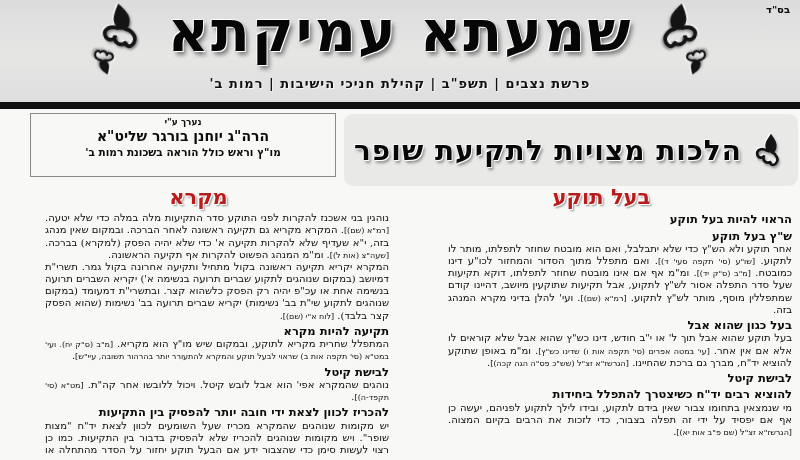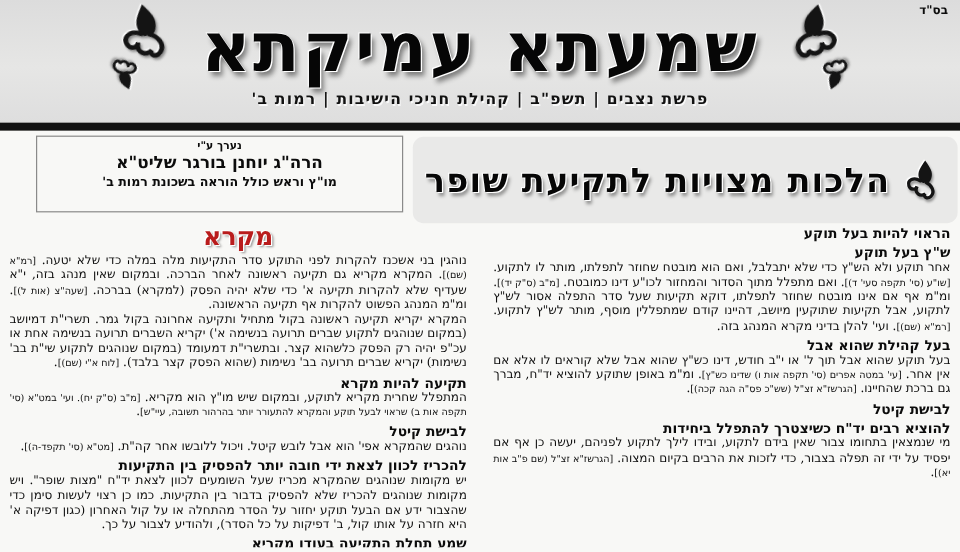--- a/index.html
+++ b/index.html
@@ -7,21 +7,21 @@
   body {
     font-family:"DejaVu Serif","DejaVu Sans",sans-serif;
     background:#f7f7f5; color:#0c0c0c; direction:rtl;
   }
   
   .header {
     position:relative; height:102px;
     background:linear-gradient(180deg,#dcdcdc 0%,#e6e6e5 55%,#dedede 100%);
   }
   .bsd { position:absolute; top:4px; right:10px; font-size:10px; font-weight:bold; }
-  .masthead { display:flex; align-items:center; justify-content:center; gap:14px; padding-top:2px; height:76px; }
+  .masthead { display:flex; align-items:flex-start; justify-content:center; gap:14px; padding-top:2px; height:76px; }
   .masthead-title {
     font-size:57px; font-weight:bold; line-height:1; letter-spacing:2px; color:#060606;
     text-shadow:-1px -1px 0 #ffffff, 1px 1px 0 #ffffff, 3px 4px 4px rgba(0,0,0,0.45);
   }
   .cluster { position:relative; width:66px; height:74px; }
   .cluster .big   { position:absolute; top:0;  right:6px; transform:rotate(-12deg); }
   .cluster .small { position:absolute; bottom:0; left:2px; transform:rotate(160deg); }
   .cluster.flip { transform:scaleX(-1); }
   .fleuron { fill:#141414; stroke:none;
     filter:drop-shadow(1px 2px 1px rgba(0,0,0,0.4)) drop-shadow(-1px -1px 0 #fff); }
@@ -48,21 +48,21 @@
     text-shadow:-1px -1px 0 #fff, 1px 1px 0 #fff, 2px 3px 3px rgba(0,0,0,0.4);
   }
   
   .columns { display:flex; direction:rtl; gap:22px; padding:2px 8px 0 8px; height:273px; overflow:hidden; }
   .col { flex:1 1 0; overflow:hidden; }
   .col-header {
     text-align:center; font-size:21px; font-weight:bold; line-height:1.15; margin-bottom:3px; color:#b91c1c;
     text-shadow:-1px -1px 0 #fff, 1px 1px 0 #fff, 2px 2px 2px rgba(0,0,0,0.4);
   }
   h3.subhead { font-size:11.5px; font-weight:bold; line-height:1.25; margin-top:2px; }
-  p.para { font-size:10px; line-height:1.22; text-align:justify; }
+  p.para { font-size:10px; line-height:1.22; text-align:justify;margin-left:37px; }
   p.para .cite { font-size:8px; }
 </style>
 </head>
 <body>
 
 <svg width="0" height="0" style="position:absolute">
   <defs>
     <g id="fleuron-shape">
       <path d="M50 2 C62 20 70 30 65 46 C62 57 53 61 50 54 C47 61 38 57 35 46 C30 30 38 20 50 2 Z"></path>
       <path d="M38 52 C22 42 6 50 10 64 C13 74 27 76 30 66 C22 82 38 92 50 84 C44 92 56 98 64 90 C75 79 66 62 52 56" fill="none" stroke="#141414" stroke-width="8" stroke-linecap="round"></path>
@@ -106,24 +106,25 @@
     <div class="article-band">
       <svg class="fleuron" width="34" height="34" viewBox="0 0 100 100">
           <use href="#fleuron-shape"></use>
         </svg>
       <h2 class="article-title">הלכות מצויות לתקיעת שופר</h2>
     </div>
   </div>
 
   <div class="columns">
     <div class="col" id="col-right">
+      <div class="col-header">בעל תוקע</div>
     <h3 class="subhead">הראוי להיות בעל תוקע</h3>
         <h3 class="subhead">ש"ץ בעל תוקע</h3>
         <p class="para">אחר תוקע ולא הש"ץ כדי שלא יתבלבל, ואם הוא מובטח שחוזר לתפלתו, מותר לו לתקוע. <span class="cite">[שו"ע (סי' תקפה סעי' ד)]</span>. ואם מתפלל מתוך הסדור והמחזור לכו"ע דינו כמובטח. <span class="cite">[מ"ב (ס"ק יד)]</span>. ומ"מ אף אם אינו מובטח שחוזר לתפלתו, דוקא תקיעות שעל סדר התפלה אסור לש"ץ לתקוע, אבל תקיעות שתוקעין מיושב, דהיינו קודם שמתפללין מוסף, מותר לש"ץ לתקוע. <span class="cite">[רמ"א (שם)]</span>. ועי' להלן בדיני מקרא המנהג בזה.</p>
-        <h3 class="subhead">בעל קהילת שהוא אבל</h3>
+        <h3 class="subhead">בעל כגון שהוא אבל</h3>
         <p class="para">בעל תוקע שהוא אבל תוך ל' או י"ב חודש, דינו כש"ץ שהוא אבל שלא קוראים לו אלא אם אין אחר. <span class="cite">[עי' במטה אפרים (סי' תקפה אות ו) שדינו כש"ץ]</span>. ומ"מ באופן שתוקע להוציא יד"ח, מברך גם ברכת שהחיינו. <span class="cite">[הגרשז"א זצ"ל (שש"כ פס"ה הגה קכה)]</span>.</p>
         <h3 class="subhead">לבישת קיטל</h3>
         <h3 class="subhead">להוציא רבים יד"ח כשיצטרך להתפלל ביחידות</h3>
         <p class="para">מי שנמצאין בתחומו צבור שאין בידם לתקוע, ובידו לילך לתקוע לפניהם, יעשה כן אף אם יפסיד על ידי זה תפלה בצבור, כדי לזכות את הרבים בקיום המצוה. <span class="cite">[הגרשז"א זצ"ל (שם פ"ב אות יא)]</span>.</p>
       </div>
     <div class="col" id="col-left">
       <div class="col-header">מקרא</div>
     <p class="para">נוהגין בני אשכנז להקרות לפני התוקע סדר התקיעות מלה במלה כדי שלא יטעה. <span class="cite">[רמ"א (שם)]</span>. המקרא מקריא גם תקיעה ראשונה לאחר הברכה. ובמקום שאין מנהג בזה, י"א שעדיף שלא להקרות תקיעה א' כדי שלא יהיה הפסק (למקרא) בברכה. <span class="cite">[שעה"צ (אות ל)]</span>. ומ"מ המנהג הפשוט להקרות אף תקיעה הראשונה.</p>
         <p class="para">המקרא יקריא תקיעה ראשונה בקול מתחיל ותקיעה אחרונה בקול גמר. תשרי"ת דמיושב (במקום שנוהגים לתקוע שברים תרועה בנשימה א') יקריא השברים תרועה בנשימה אחת או עכ"פ יהיה רק הפסק כלשהוא קצר. ובתשרי"ת דמעומד (במקום שנוהגים לתקוע שי"ת בב' נשימות) יקריא שברים תרועה בב' נשימות (שהוא הפסק קצר בלבד). <span class="cite">[לוח א"י (שם)]</span>.</p>
         <h3 class="subhead">תקיעה להיות מקרא</h3>

